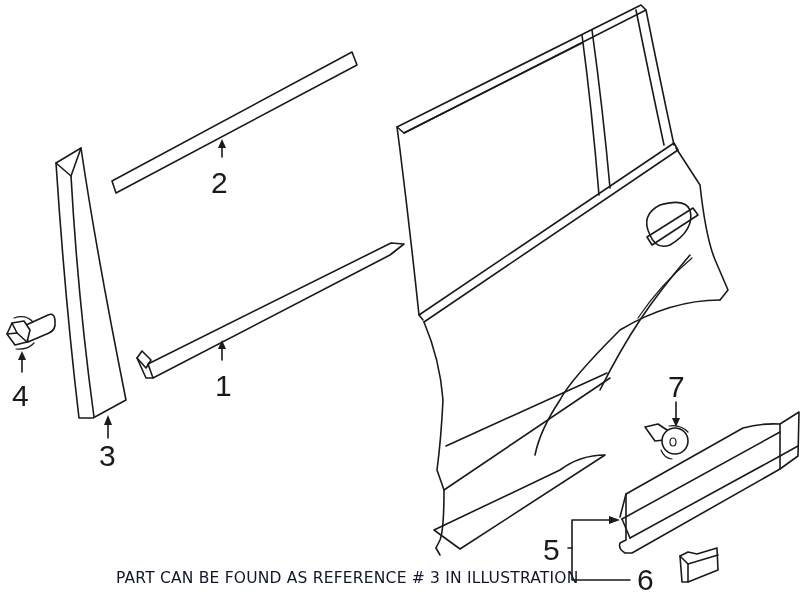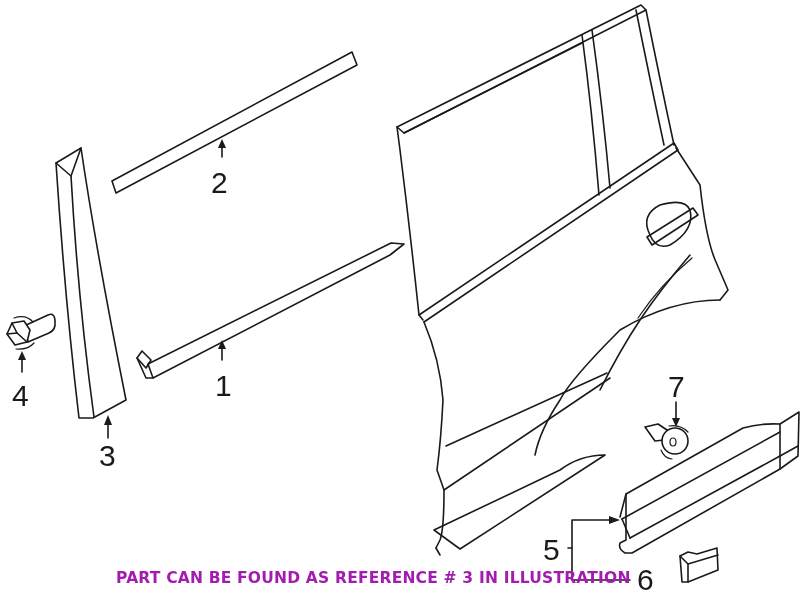--- a/index.html
+++ b/index.html
@@ -8,21 +8,21 @@
   svg { position: absolute; left: 0; top: 0; }
   .ln { fill: none; stroke: #1a1a1a; stroke-width: 1.6; stroke-linejoin: round; stroke-linecap: round; }
   .ln-thin { fill: none; stroke: #1a1a1a; stroke-width: 1.2; stroke-linejoin: round; stroke-linecap: round; }
   .fill-w { fill: #ffffff; }
   .callout {
     position: absolute; font-family: "Liberation Sans", sans-serif; font-size: 30px;
     color: #1a1a1a; line-height: 1; font-weight: normal;
   }
   .caption {
     position: absolute; left: 116px; top: 571px; font-family: "DejaVu Sans", sans-serif;
-    font-weight: bold; font-size: 15.5px; letter-spacing: 0.2px; color: #a21caf; white-space: nowrap;
+    font-weight: normal; font-size: 15.5px; letter-spacing: 0.2px; color: #0f172a; white-space: nowrap;
     line-height: 1;
   }
 </style>
 </head>
 <body>
 
 <div id="canvas">
   <svg width="800" height="597" viewBox="0 0 800 597">
 
     <g>

